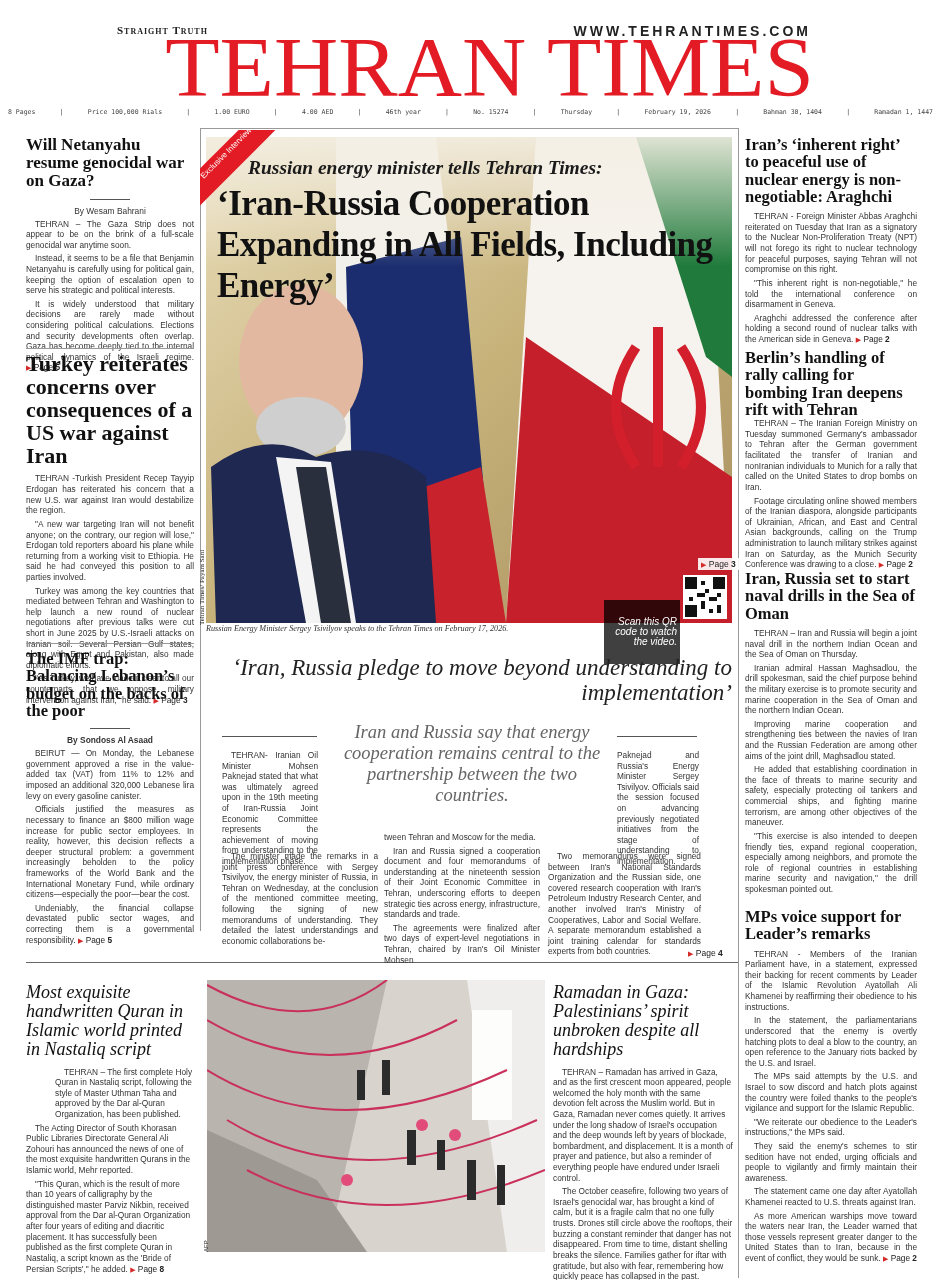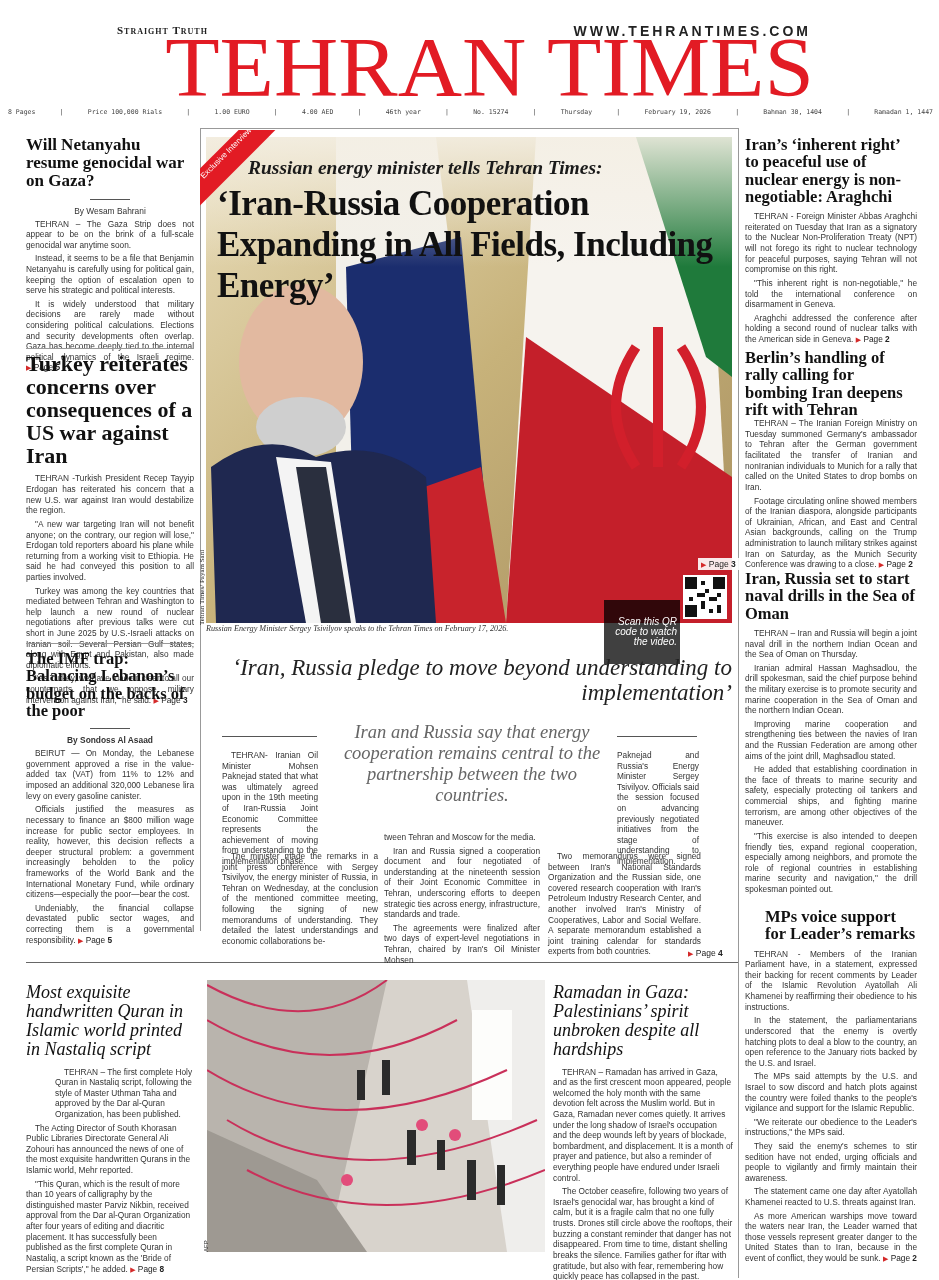--- a/index.html
+++ b/index.html
@@ -189,21 +189,21 @@
 <div class="abs rule-h" style="left:617px; top:736px; width:80px; background:#555;"></div>
 
 <div class="abs body-text" style="left:222px; top:750px; width:96px;">
   <p>TEHRAN- Iranian Oil Minister Mohsen Paknejad stated that what was ultimately agreed upon in the 19th meeting of Iran-Russia Joint Economic Committee represents the achievement of moving from understanding to the implementation phase.</p>
 </div>
 <div class="abs body-text" style="left:222px; top:851px; width:156px;">
   <p>The minister made the remarks in a joint press conference with Sergey Tsivilyov, the energy minister of Russia, in Tehran on Wednesday, at the conclusion of the mentioned committee meeting, following the signing of new memorandums of understanding. They detailed the latest understandings and economic collaborations be-</p>
 </div>
 <div class="abs body-text" style="left:384px; top:832px; width:156px;">
   <p style="text-indent:0;">tween Tehran and Moscow for the media.</p>
-  <p>Iran and Russia signed a cooperation document and four negotiated of understanding at the nineteenth session of their Joint Economic Committee in Tehran, underscoring efforts to deepen strategic ties across energy, infrastructure, standards and trade.</p>
+  <p>Iran and Russia signed a cooperation document and four memorandums of understanding at the nineteenth session of their Joint Economic Committee in Tehran, underscoring efforts to deepen strategic ties across energy, infrastructure, standards and trade.</p>
   <p>The agreements were finalized after two days of expert-level negotiations in Tehran, chaired by Iran's Oil Minister Mohsen</p>
 </div>
 <div class="abs body-text" style="left:617px; top:750px; width:82px;">
   <p style="text-indent:0;">Paknejad and Russia's Energy Minister Sergey Tsivilyov. Officials said the session focused on advancing previously negotiated initiatives from the stage of understanding to implementation.</p>
 </div>
 <div class="abs body-text" style="left:548px; top:851px; width:153px;">
   <p>Two memorandums were signed between Iran's National Standards Organization and the Russian side, one covered research cooperation with Iran's Petroleum Industry Research Center, and another involved Iran's Ministry of Cooperatives, Labor and Social Welfare. A separate memorandum established a joint training calendar for standards experts from both countries.</p>
 </div>
 <div class="abs pageref" style="left:688px; top:948px; font-family:'Liberation Sans',sans-serif; font-size:8.5px;"><span class="tri">▶</span> <span>Page</span> <b>4</b></div>
 
@@ -270,21 +270,21 @@
   <div class="body-text" style="margin-top:6px;">
     <p>TEHRAN – Iran and Russia will begin a joint naval drill in the northern Indian Ocean and the Sea of Oman on Thursday.</p>
     <p>Iranian admiral Hassan Maghsadlou, the drill spokesman, said the chief purpose behind the military exercise is to promote security and marine cooperation in the Sea of Oman and the northern Indian Ocean.</p>
     <p>Improving marine cooperation and strengthening ties between the navies of Iran and the Russian Federation are among other aims of the joint drill, Maghsadlou stated.</p>
     <p>He added that establishing coordination in the face of threats to marine security and safety, especially protecting oil tankers and commercial ships, and fighting marine terrorism, are among other objectives of the maneuver.</p>
     <p>"This exercise is also intended to deepen friendly ties, expand regional cooperation, especially among neighbors, and promote the role of regional countries in establishing marine security and navigation," the drill spokesman pointed out.</p>
   </div>
 </div>
 
 <div class="abs col-right" style="top:908px;">
-  <h2 class="head" style="font-size:16.5px;margin-left:20px;">MPs voice support for Leader’s remarks</h2>
+  <h2 class="head" style="font-size:16.5px;">MPs voice support for Leader’s remarks</h2>
   <div class="body-text" style="margin-top:6px;">
     <p>TEHRAN - Members of the Iranian Parliament have, in a statement, expressed their backing for recent comments by Leader of the Islamic Revolution Ayatollah Ali Khamenei by reaffirming their obedience to his instructions.</p>
     <p>In the statement, the parliamentarians underscored that the enemy is overtly hatching plots to deal a blow to the country, an open reference to the January riots backed by the U.S. and Israel.</p>
     <p>The MPs said attempts by the U.S. and Israel to sow discord and hatch plots against the country were foiled thanks to the people's vigilance and support for the Islamic Republic.</p>
     <p>"We reiterate our obedience to the Leader's instructions," the MPs said.</p>
     <p>They said the enemy's schemes to stir sedition have not ended, urging officials and people to vigilantly and firmly maintain their awareness.</p>
     <p>The statement came one day after Ayatollah Khamenei reacted to U.S. threats against Iran.</p>
     <p><span>As more American warships move toward the waters near Iran, the Leader warned that those vessels represent greater danger to the United States than to Iran, because in the event of conflict, they would be sunk.</span> <span class="pageref"><span class="tri">▶</span> <span>Page</span> <b>2</b></span></p>
   </div>
 </div>

